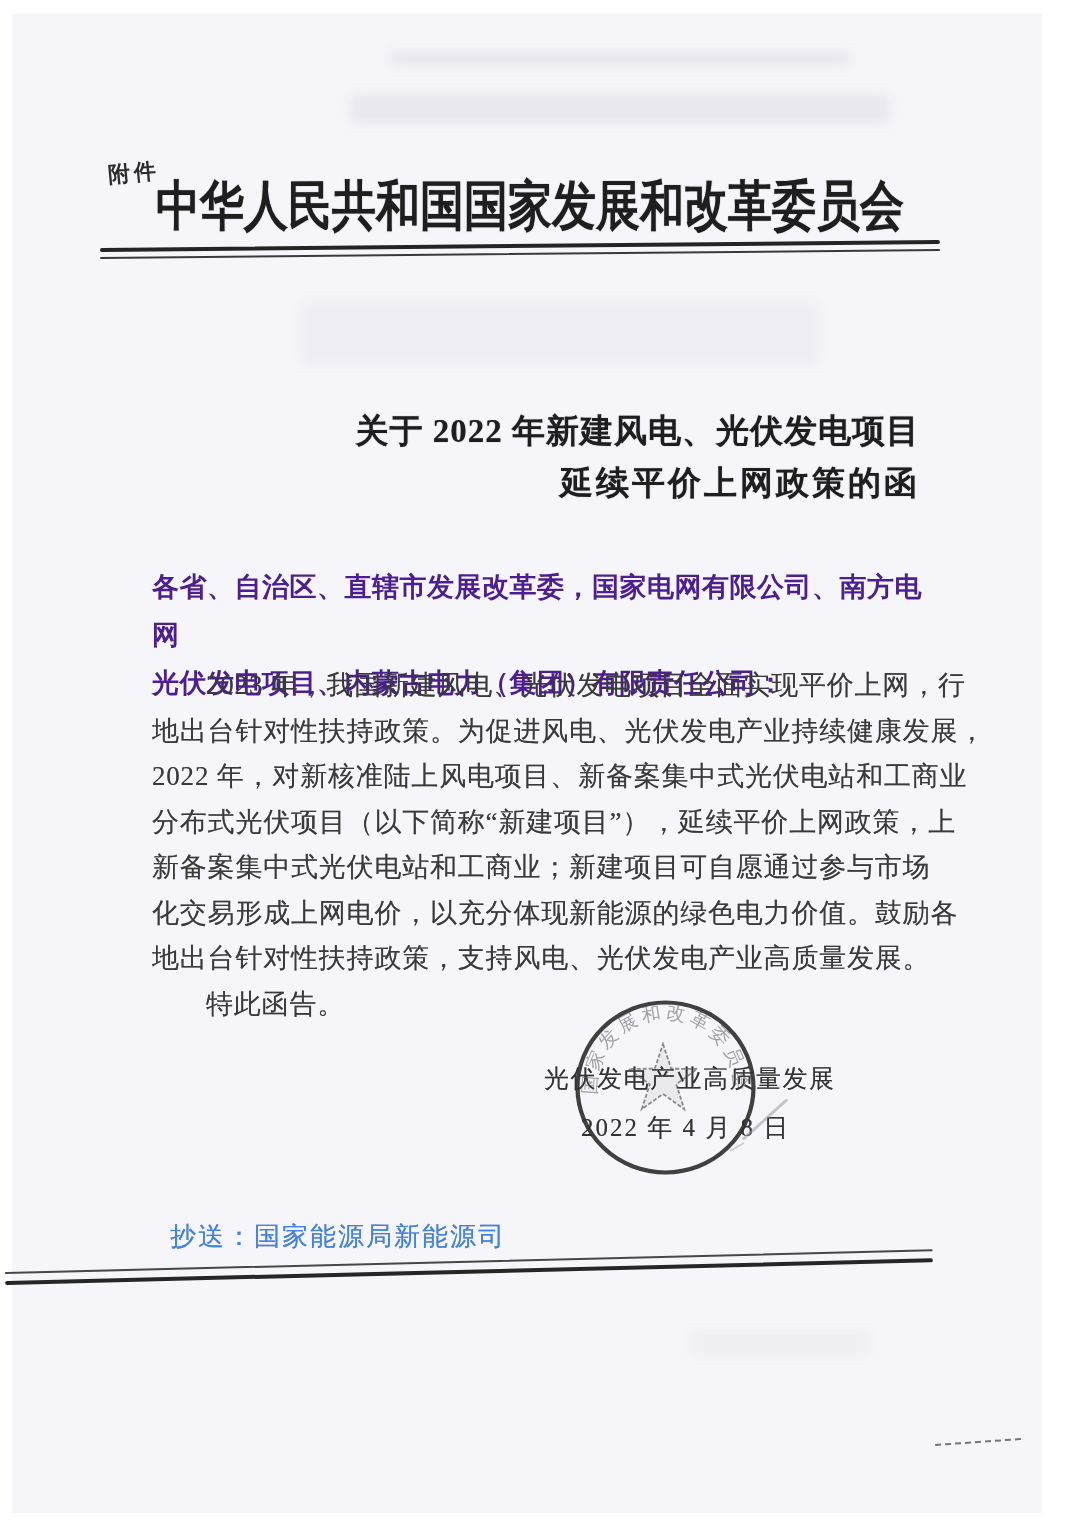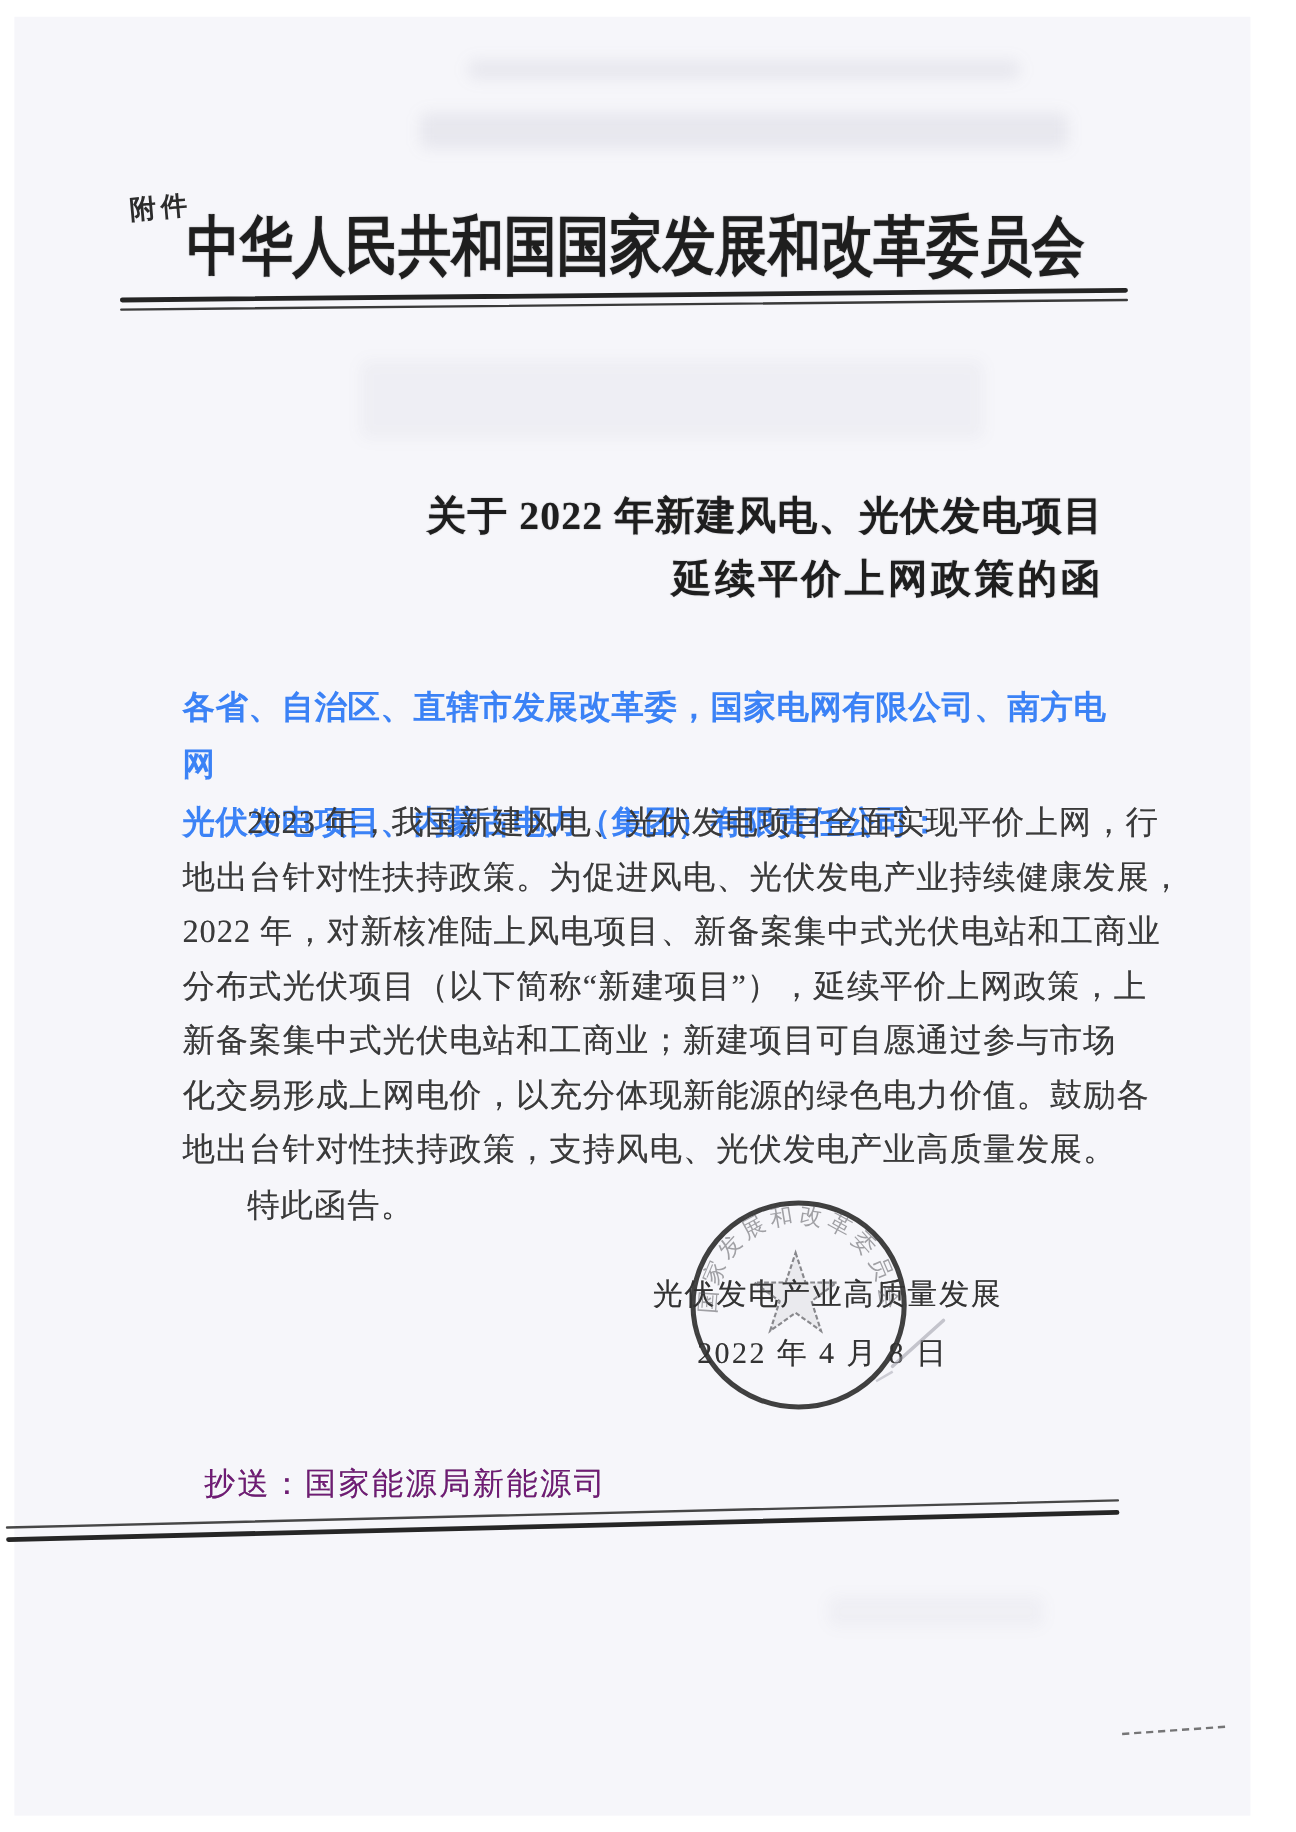--- a/index.html
+++ b/index.html
@@ -65,25 +65,25 @@
     left:120px;top:405px;width:800px;
     text-align:right;
     color:var(--heading-ink);
     font-weight:700;
   }
   .doc-title .t1{font-size:33px;letter-spacing:1px;line-height:52px;text-shadow:0 0 1px rgba(20,20,20,.5);}
   .doc-title .t2{font-size:33px;letter-spacing:3px;line-height:52px;text-shadow:0 0 1px rgba(20,20,20,.5);}
   .salutation{
     position:absolute;
     left:152px;top:565px;width:785px;
-    font-family:Liberation Sans, sans-serif;
+    font-family:Liberation Mono, monospace;
     font-weight:700;
     font-size:27px;
     line-height:48px;
-    color:#3b82f6;
+    color:#4c1d95;
     letter-spacing:0.5px;
   }
   .body-text{
     position:absolute;
     left:152px;top:663px;width:780px;
     font-size:27px;
     color:var(--body-ink);
     letter-spacing:0.8px;
   }
   .body-text .line{line-height:45.5px;white-space:nowrap;text-shadow:0 0 0.5px rgba(50,50,50,.5);}
@@ -123,21 +123,21 @@
     left:729px;top:1146px;
     width:16px;height:2px;
     background:#a2a2ae;
     transform:rotate(-30deg);
     opacity:.5;
   }
   .cc-line{
     position:absolute;
     left:170px;top:1219px;
     font-size:26px;
-    color:#701a75;
+    color:#3b82f6;
     letter-spacing:2px;
     text-shadow:0 0 0.5px rgba(50,50,50,.5);
   }
   .rule-double-bottom{
     position:absolute;
     left:5px;top:1272px;width:928px;
     transform:rotate(-1.4deg);
     transform-origin:left center;
   }
   .rule-double-bottom .l1{height:2px;background:#474747;border-radius:1px;}

